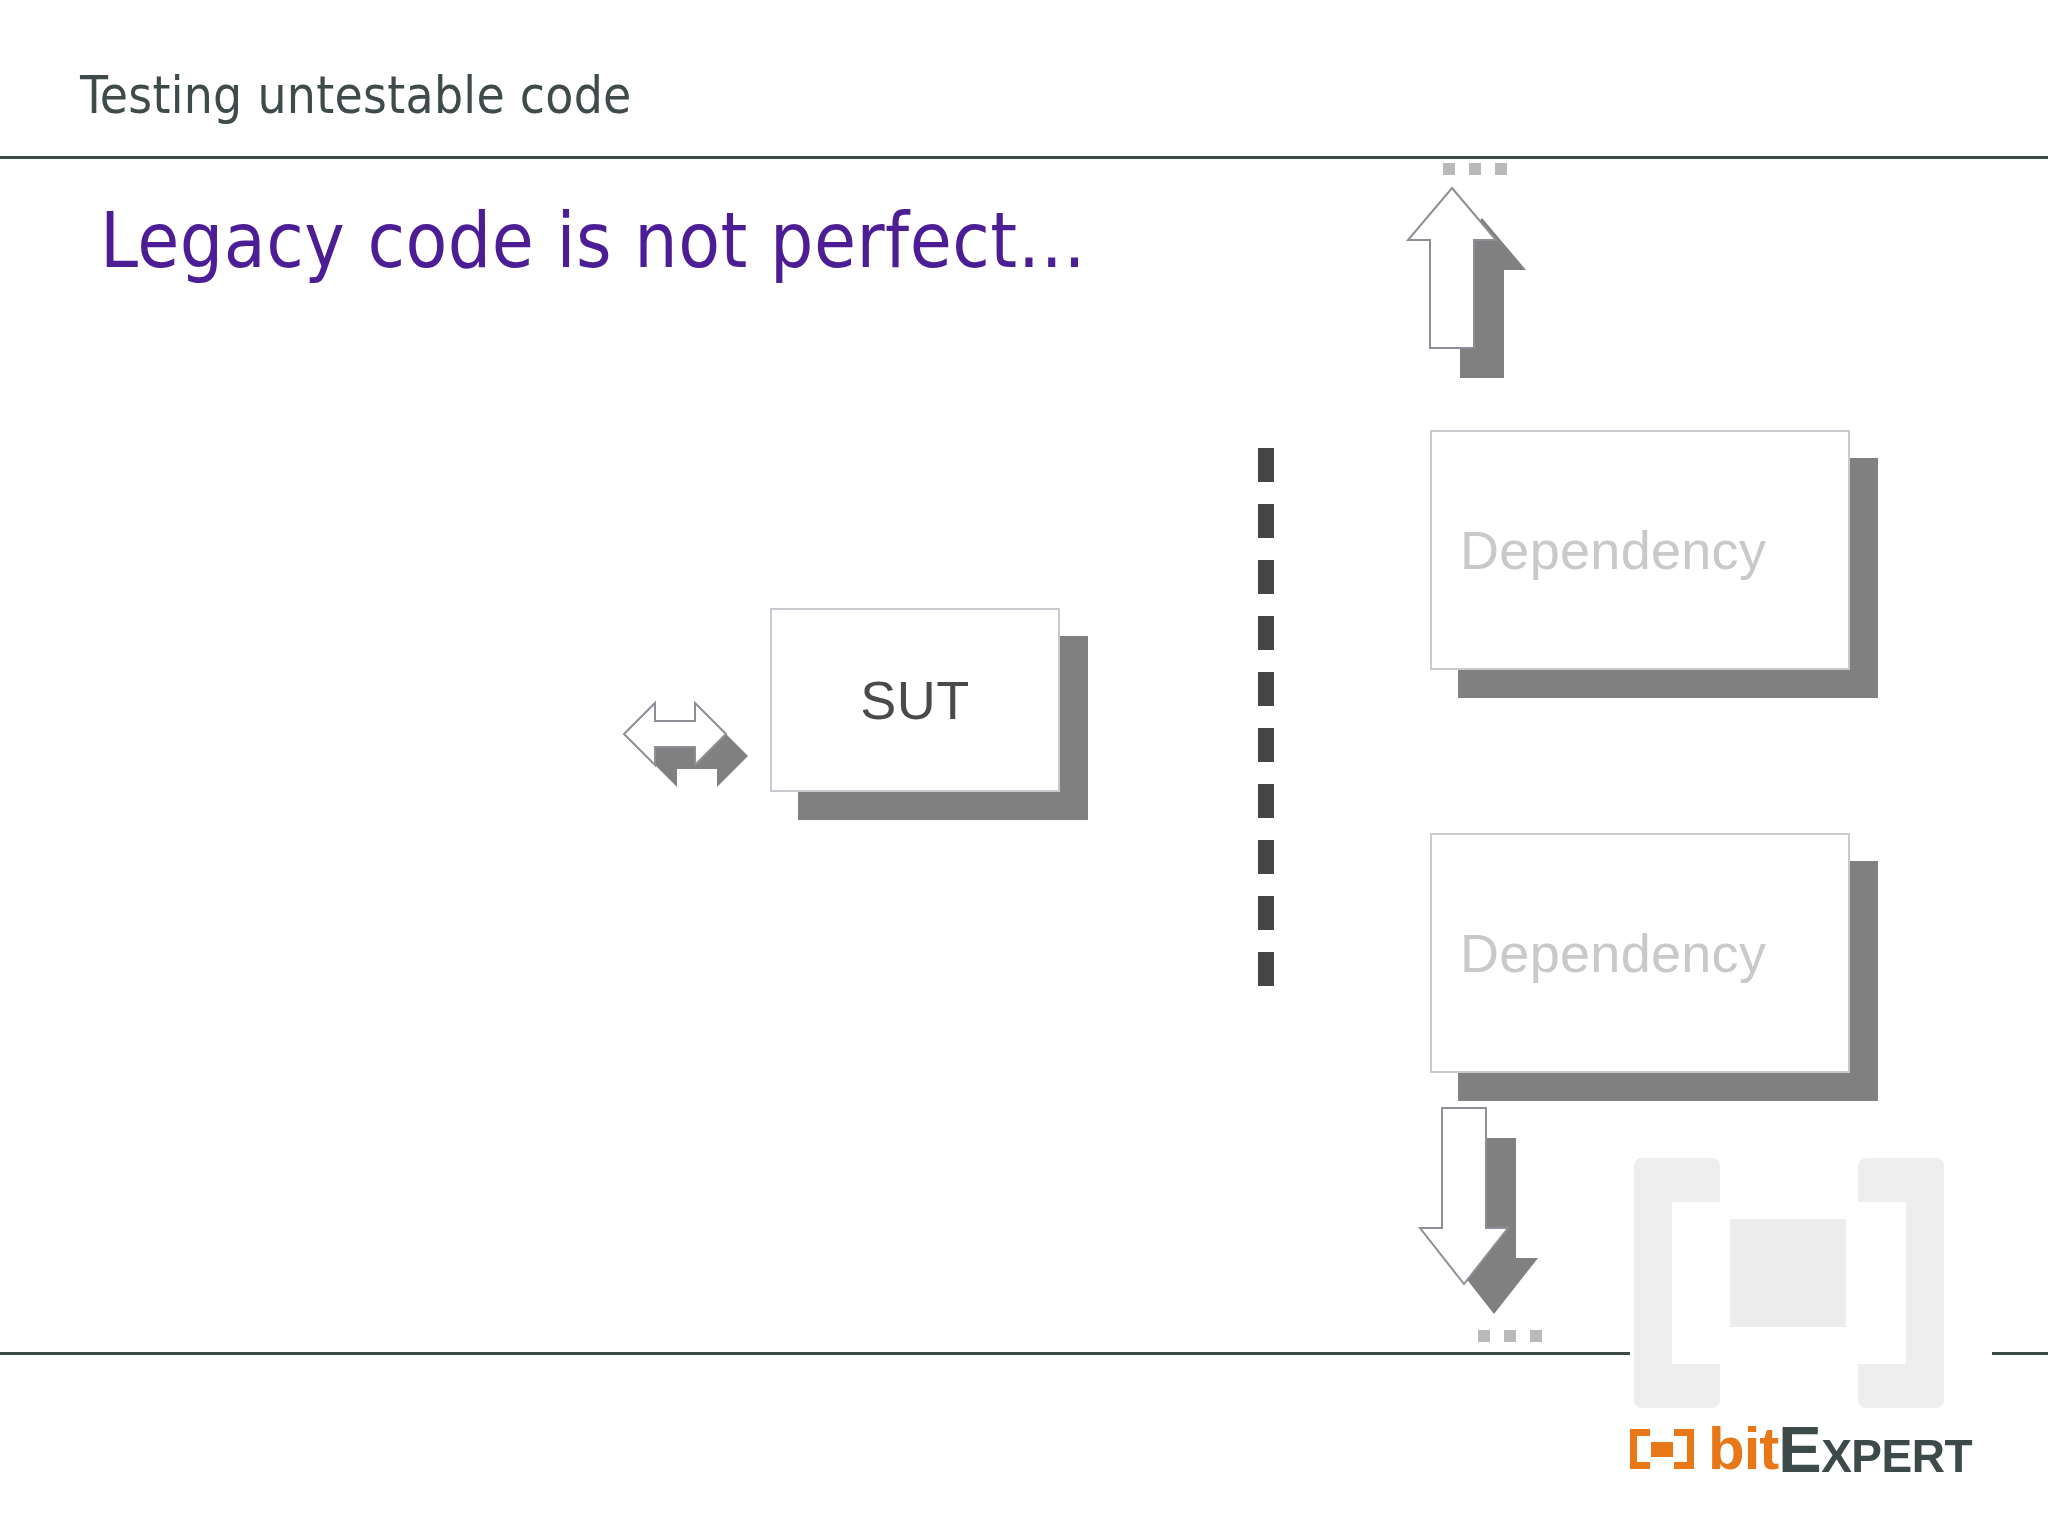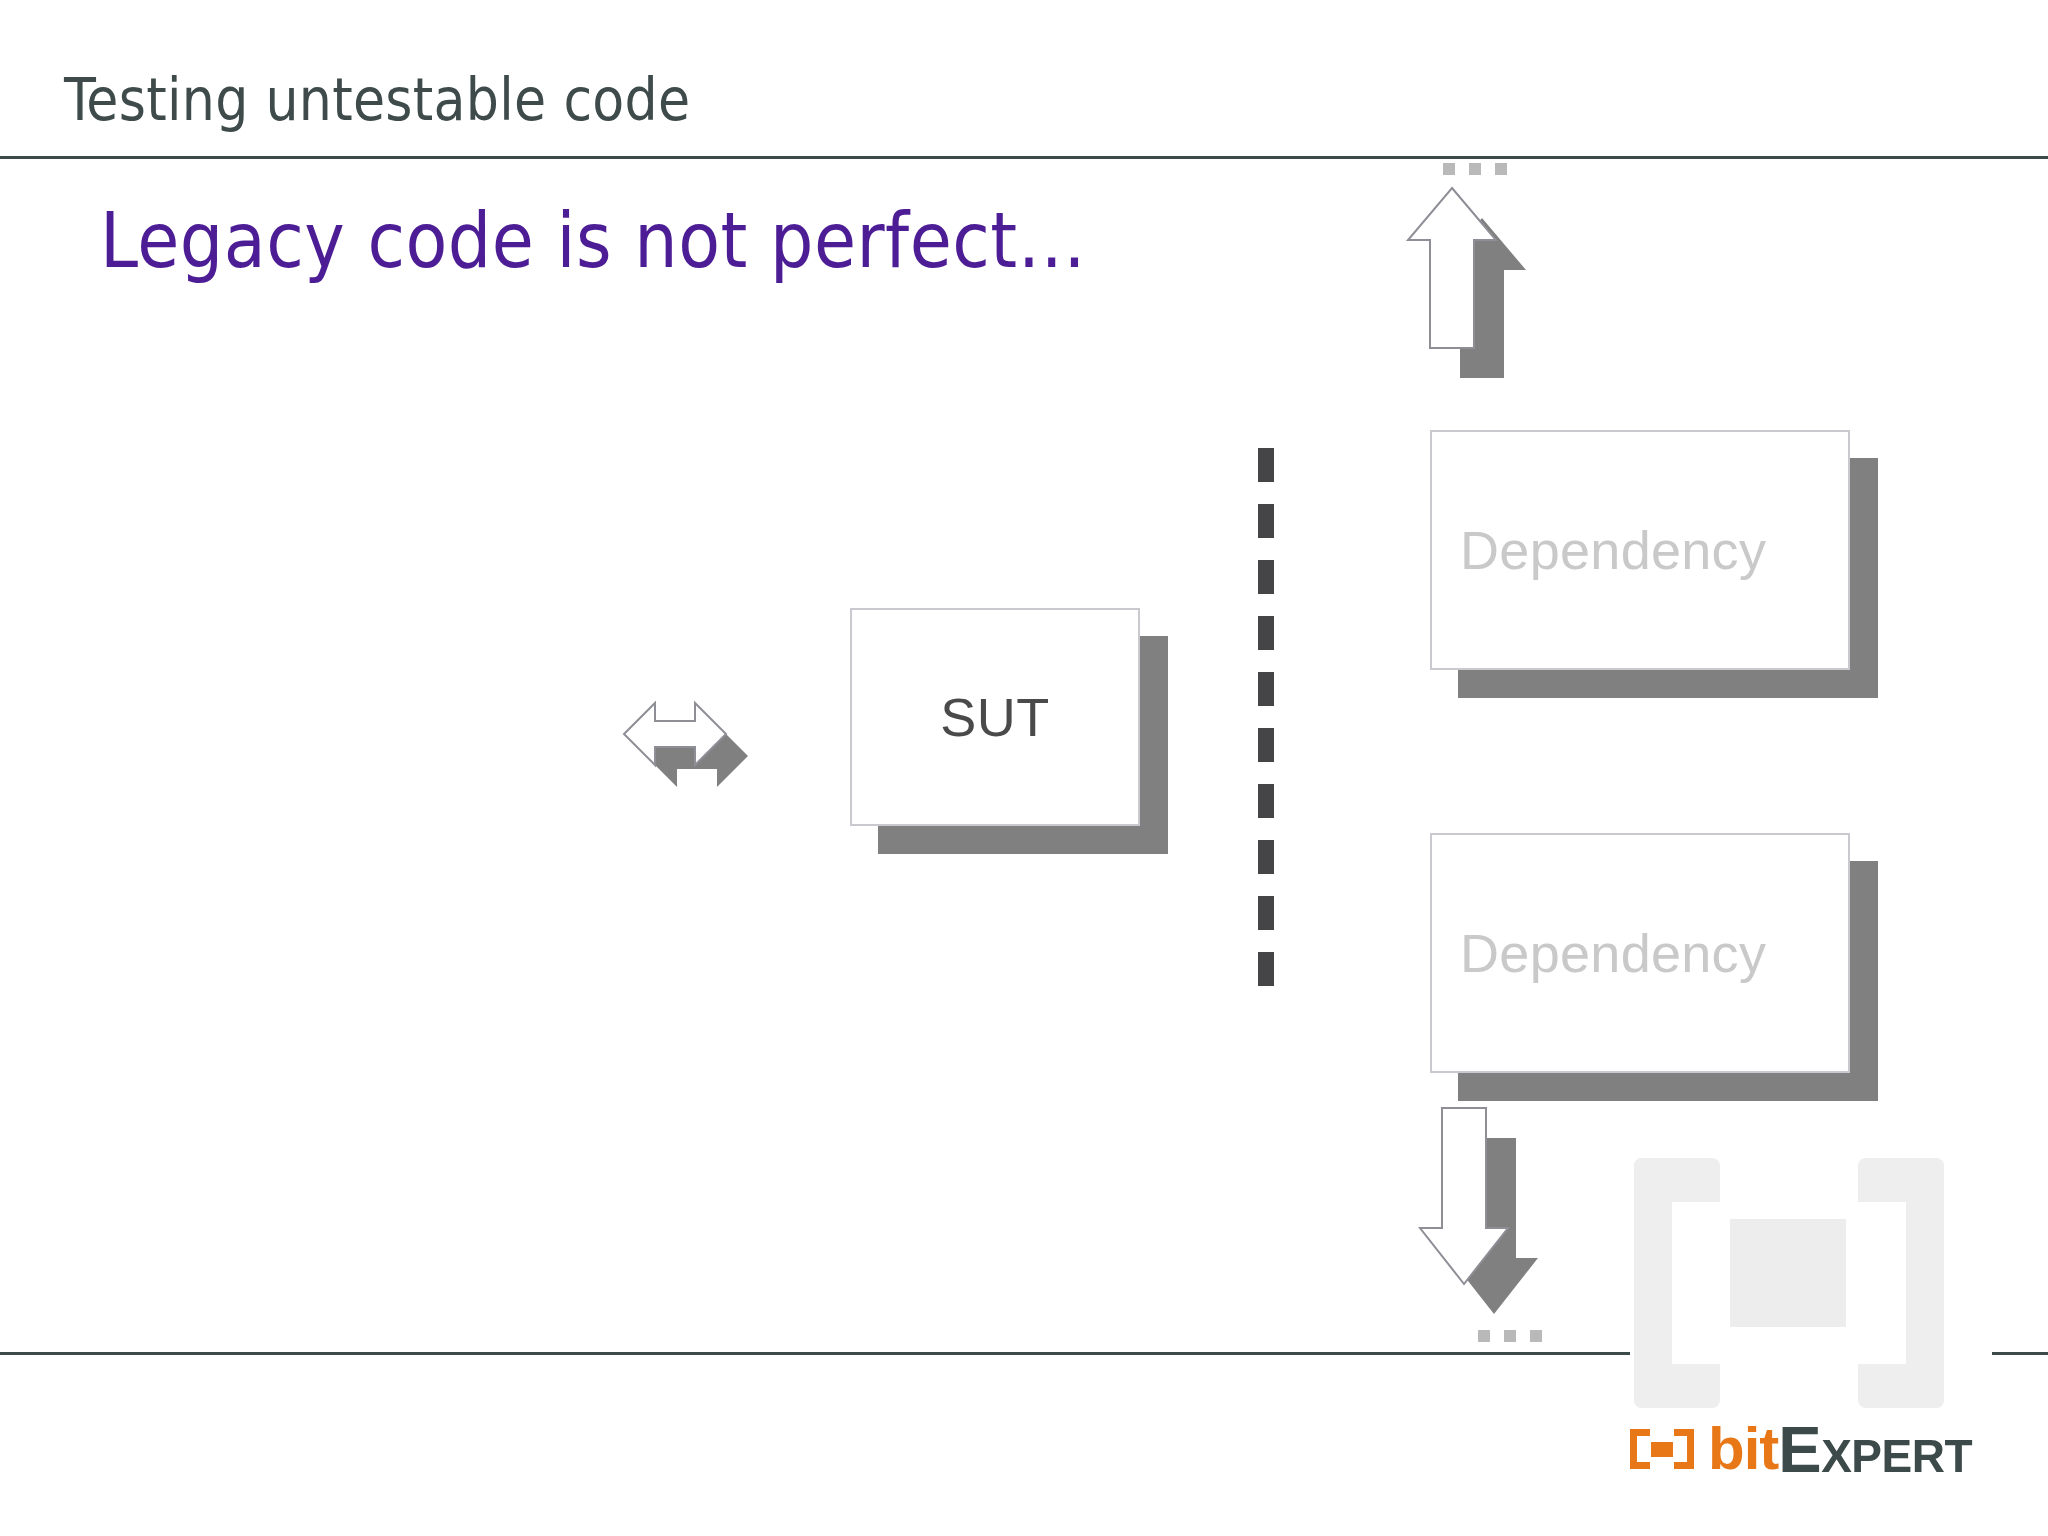--- a/index.html
+++ b/index.html
@@ -11,23 +11,23 @@
   }
   #slide {
     position: relative;
     width: 2048px; height: 1536px;
     background: #ffffff;
   }
 
   
   #slide-header-title {
     position: absolute;
-    left: 64px; top: 66px;
+    left: 80px; top: 66px;
     font-family: "DejaVu Sans Condensed", "Liberation Sans", sans-serif;
-    font-size: 58px;
+    font-size: 51px;
     font-weight: 400;
     letter-spacing: .3px;
     color: #3f4b4b;
     white-space: nowrap;
   }
   #header-rule {
     position: absolute;
     left: 0; top: 156px;
     width: 2048px; height: 3px;
     background: #3d4a4a;
@@ -82,21 +82,21 @@
     text-align: center;
   }
 
   
   #box-unittest { left: 250px; top: 608px; width: 300px; height: 235px; }
   #box-unittest .face .label {
     font-size: 54px; color: #3c3c3c; letter-spacing: .3px;
   }
 
   
-  #box-sut { left: 850px; top: 608px; width: 290px; height: 218px; padding-left: 30px; }
+  #box-sut { left: 770px; top: 608px; width: 290px; height: 184px; padding-left: 30px; }
   #box-sut .face .label {
     font-size: 54px; color: #4a4a4a; letter-spacing: .5px;
   }
 
   
   .box-dep { width: 420px; height: 240px; }
   .box-dep .face .label {
     font-size: 54px; color: #c9c9c9; letter-spacing: .3px;
     text-align: left; padding-left: 28px;
   }

